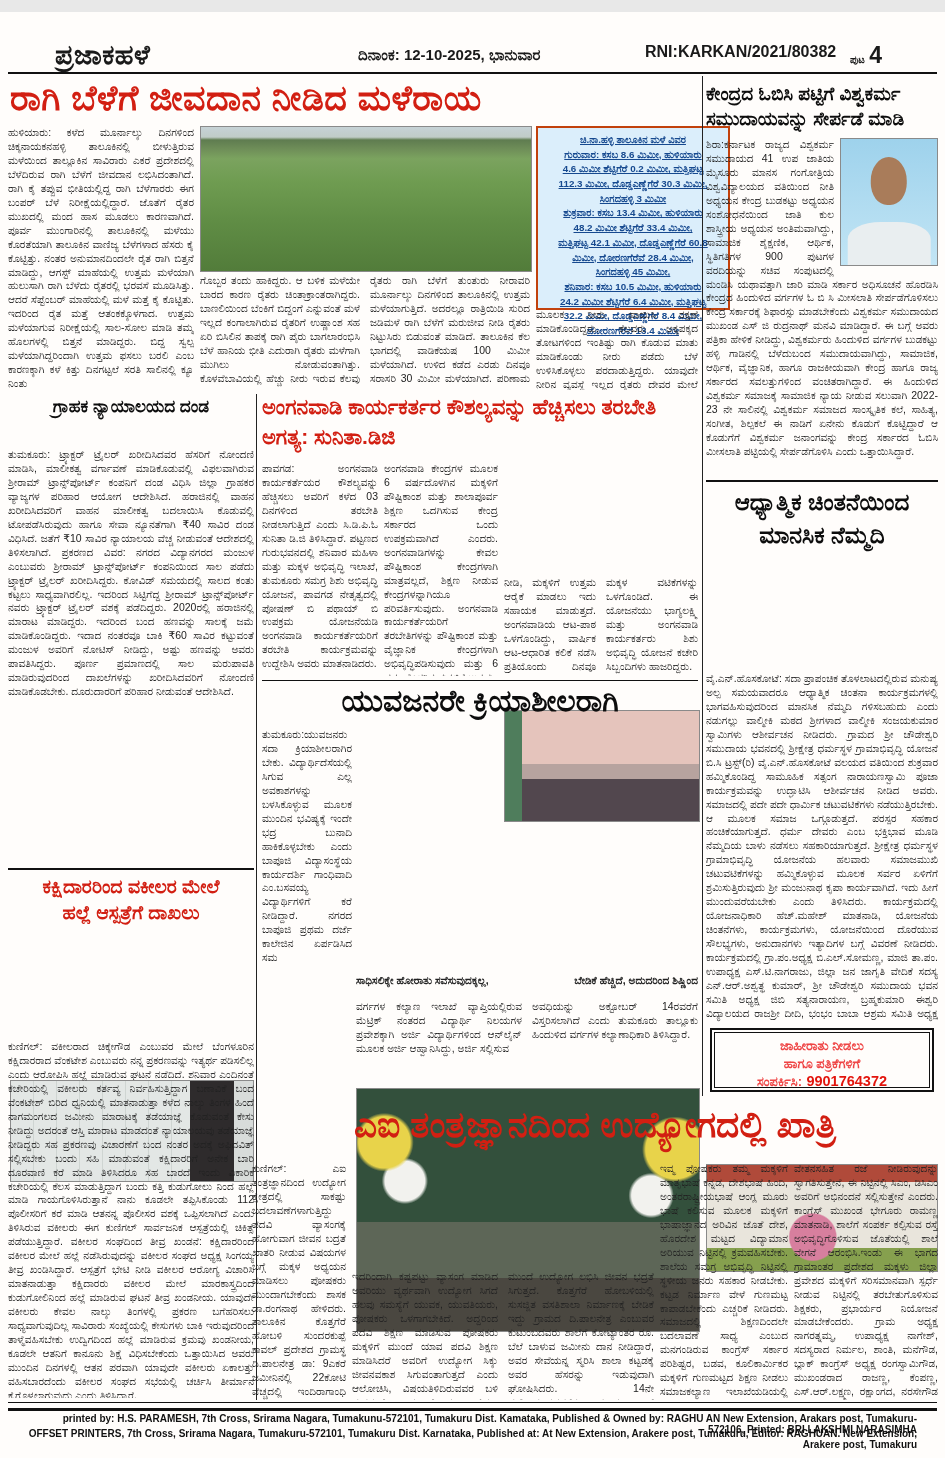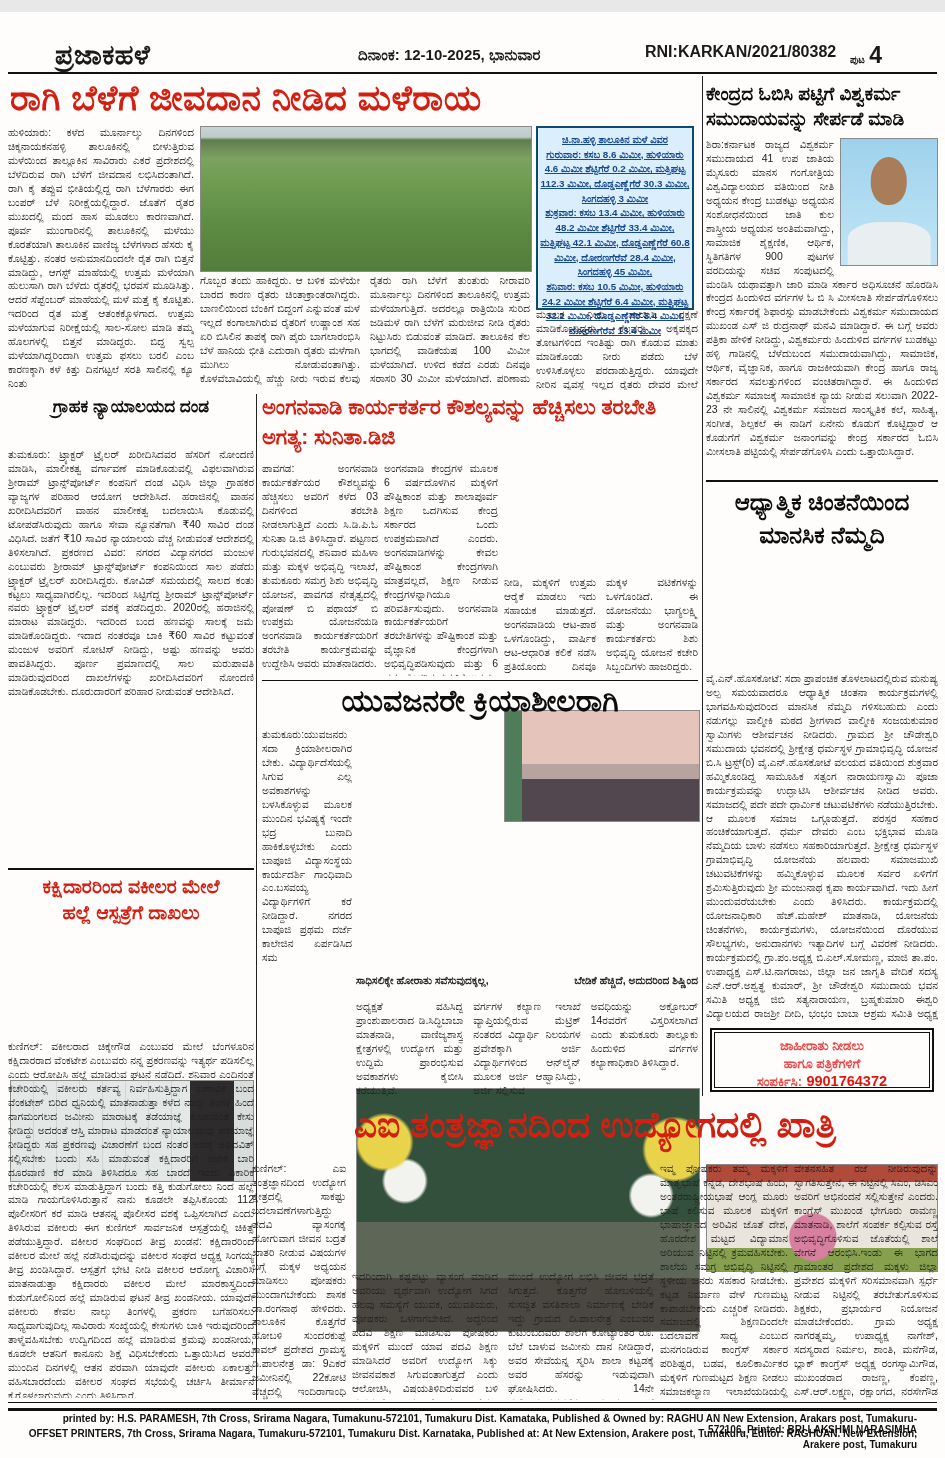--- a/index.html
+++ b/index.html
@@ -13,21 +13,21 @@
   .masthead{font-size:27px;font-weight:bold;letter-spacing:.5px;}
   .hdr-date{font-size:15px;font-weight:bold;}
   .hdr-rni{font-size:16px;font-weight:bold;}
   .pagenum-label{font-size:10px;font-weight:bold;}
   .pagenum-num{font-size:23px;font-weight:bold;}
   
   .hl-red{color:#d21f12;font-weight:bold;}
   .hl-black{color:#0d0d0d;font-weight:bold;}
   .lead-hl{font-size:35px;letter-spacing:.5px;white-space:nowrap;}
   
-  .rainbox{border:2px solid #0c4a6e;background:#dbeefb;padding:5px 2px;text-align:center;}
+  .rainbox{border:2px solid #c2410c;background:#dbeefb;padding:5px 20px;text-align:center;}
   .rainbox div{color:#16498f;font-weight:bold;font-size:9.8px;line-height:1.5;text-decoration:underline;}
   
   .photo{border:1px solid #8a8a8a;overflow:hidden;position:relative;}
   .field-photo{background:linear-gradient(180deg,#c6d2d6 0%,#c0ccc8 7%,#5f7c50 9%,#6e8d58 15%,#7ba35f 22%,#6f9c51 38%,#608d45 65%,#527c3a 100%);}
   .portrait-photo{background:linear-gradient(180deg,#9ed2ec 0%,#c2e5f5 100%);}
   .portrait-head{position:absolute;left:50%;top:14%;width:38%;height:38%;transform:translateX(-50%);border-radius:50% 50% 46% 46%;background:#a97c5a;}
   .portrait-shirt{position:absolute;left:50%;bottom:0;width:86%;height:34%;transform:translateX(-50%);border-radius:40% 40% 0 0;background:#e9eef0;}
   .hall-photo{background:linear-gradient(90deg,#4f7d5c 0 9%,rgba(0,0,0,0) 9%),linear-gradient(180deg,#e5c4bc 0 48%,#b7a39f 48% 62%,#52474e 62% 100%);}
   .flower-photo{background:radial-gradient(circle at 46% 68%,#d77f9e 0 16%,rgba(0,0,0,0) 17%),radial-gradient(circle at 46% 62%,#f0d27a 0 7%,rgba(0,0,0,0) 8%),linear-gradient(180deg,#b04a3a 0 16%,#e9e5dc 16% 78%,#86a04e 78% 100%);}
   .stage-photo{background:radial-gradient(circle at 8% 22%,#e8d34a 0 7%,rgba(0,0,0,0) 8%),radial-gradient(circle at 14% 38%,#f2f2ee 0 6%,rgba(0,0,0,0) 7%),radial-gradient(circle at 93% 25%,#e8d34a 0 8%,rgba(0,0,0,0) 9%),radial-gradient(circle at 86% 44%,#f2f2ee 0 6%,rgba(0,0,0,0) 7%),linear-gradient(180deg,#33503c 0 55%,#5d6657 55% 78%,#4a4740 78% 100%);}
@@ -96,21 +96,20 @@
 
   <div class="abs rule-h" style="left:262px;top:668px;width:436px;height:1px;"></div>
   <div class="abs hl-black" style="left:262px;top:672px;width:436px;text-align:center;font-size:30px;">ಯುವಜನರೇ ಕ್ರಿಯಾಶೀಲರಾಗಿ</div>
   <div class="abs body-txt" style="left:262px;top:716px;width:90px;height:368px;">ತುಮಕೂರು:ಯುವಜನರು ಸದಾ ಕ್ರಿಯಾಶೀಲರಾಗಿರ ಬೇಕು. ವಿದ್ಯಾರ್ಥಿದೆಸೆಯಲ್ಲಿ ಸಿಗುವ ಎಲ್ಲ ಅವಕಾಶಗಳನ್ನು ಬಳಸಿಕೊಳ್ಳುವ ಮೂಲಕ ಮುಂದಿನ ಭವಿಷ್ಯಕ್ಕೆ ಇಂದೇ ಭದ್ರ ಬುನಾದಿ ಹಾಕಿಕೊಳ್ಳಬೇಕು ಎಂದು ಬಾಪೂಜಿ ವಿದ್ಯಾಸಂಸ್ಥೆಯ ಕಾರ್ಯದರ್ಶಿ ಗಾಂಧಿವಾದಿ ಎಂ.ಬಸವಯ್ಯ ವಿದ್ಯಾರ್ಥಿಗಳಿಗೆ ಕರೆ ನೀಡಿದ್ದಾರೆ. ನಗರದ ಬಾಪೂಜಿ ಪ್ರಥಮ ದರ್ಜೆ ಕಾಲೇಜಿನ ಏರ್ಪಡಿಸಿದ ಸಮ</div>
   <div class="abs photo stage-photo" style="left:356px;top:716px;width:342px;height:242px;"></div>
   <div class="abs" style="left:356px;top:962px;width:342px;display:flex;justify-content:space-between;">
     <span class="caption">ಸಾಧಿಸಲಿಕ್ಕೇ ಹೋರಾತು ಸವೆಸುವುದಕ್ಕಲ್ಲ,</span>
     <span class="caption">ಬೇಡಿಕೆ ಹೆಚ್ಚಿದೆ, ಅದುದರಿಂದ ಶಿಷ್ಣಿಂದ</span>
   </div>
   <div class="abs" style="left:356px;top:988px;width:342px;height:96px;display:flex;gap:10px;">
-    <div class="body-txt" style="flex:1;">ಅಧ್ಯಕ್ಷತೆ ವಹಿಸಿದ್ದ ಪ್ರಾಂಶುಪಾಲರಾದ ಡಿ.ಸಿದ್ಧಿಬಾಬಾ ಮಾತನಾಡಿ, ವಾಣಿಜ್ಯಶಾಸ್ತ್ರ ಕ್ಷೇತ್ರಗಳಲ್ಲಿ ಉದ್ಯೋಗ ಮತ್ತು ಉದ್ದಿಮೆ ಪ್ರಾರಂಭಿಸುವ ಅವಕಾಶಗಳು ಕೈಬೀಸಿ ಕರೆಯುತ್ತಿವೆ.</div>
     <div class="body-txt" style="flex:1;">ವರ್ಗಗಳ ಕಲ್ಯಾಣ ಇಲಾಖೆ ವ್ಯಾಪ್ತಿಯಲ್ಲಿರುವ ಮೆಟ್ರಿಕ್ ನಂತರದ ವಿದ್ಯಾರ್ಥಿ ನಿಲಯಗಳ ಪ್ರವೇಶಕ್ಕಾಗಿ ಅರ್ಜಿ ವಿದ್ಯಾರ್ಥಿಗಳಿಂದ ಆನ್‌ಲೈನ್ ಮೂಲಕ ಅರ್ಜಿ ಆಹ್ವಾನಿಸಿದ್ದು, ಅರ್ಜಿ ಸಲ್ಲಿಸುವ</div>
     <div class="body-txt" style="flex:1;">ಅವಧಿಯನ್ನು ಅಕ್ಟೋಬರ್ 14ರವರೆಗೆ ವಿಸ್ತರಿಸಲಾಗಿದೆ ಎಂದು ತುಮಕೂರು ತಾಲ್ಲೂಕು ಹಿಂದುಳಿದ ವರ್ಗಗಳ ಕಲ್ಯಾಣಾಧಿಕಾರಿ ತಿಳಿಸಿದ್ದಾರೆ.</div>
   </div>
 
   <div class="abs hl-black" style="left:706px;top:70px;width:232px;font-size:18.5px;line-height:1.35;">
     <div>ಕೇಂದ್ರದ ಓಬಿಸಿ ಪಟ್ಟಿಗೆ ವಿಶ್ವಕರ್ಮ</div>
     <div>ಸಮುದಾಯವನ್ನು ಸೇರ್ಪಡೆ ಮಾಡಿ</div>
   </div>
   <div class="abs body-txt" style="left:706px;top:126px;width:232px;height:338px;">
     <span class="photo portrait-photo" style="float:right;width:96px;height:126px;margin:0 0 4px 6px;display:block;">

